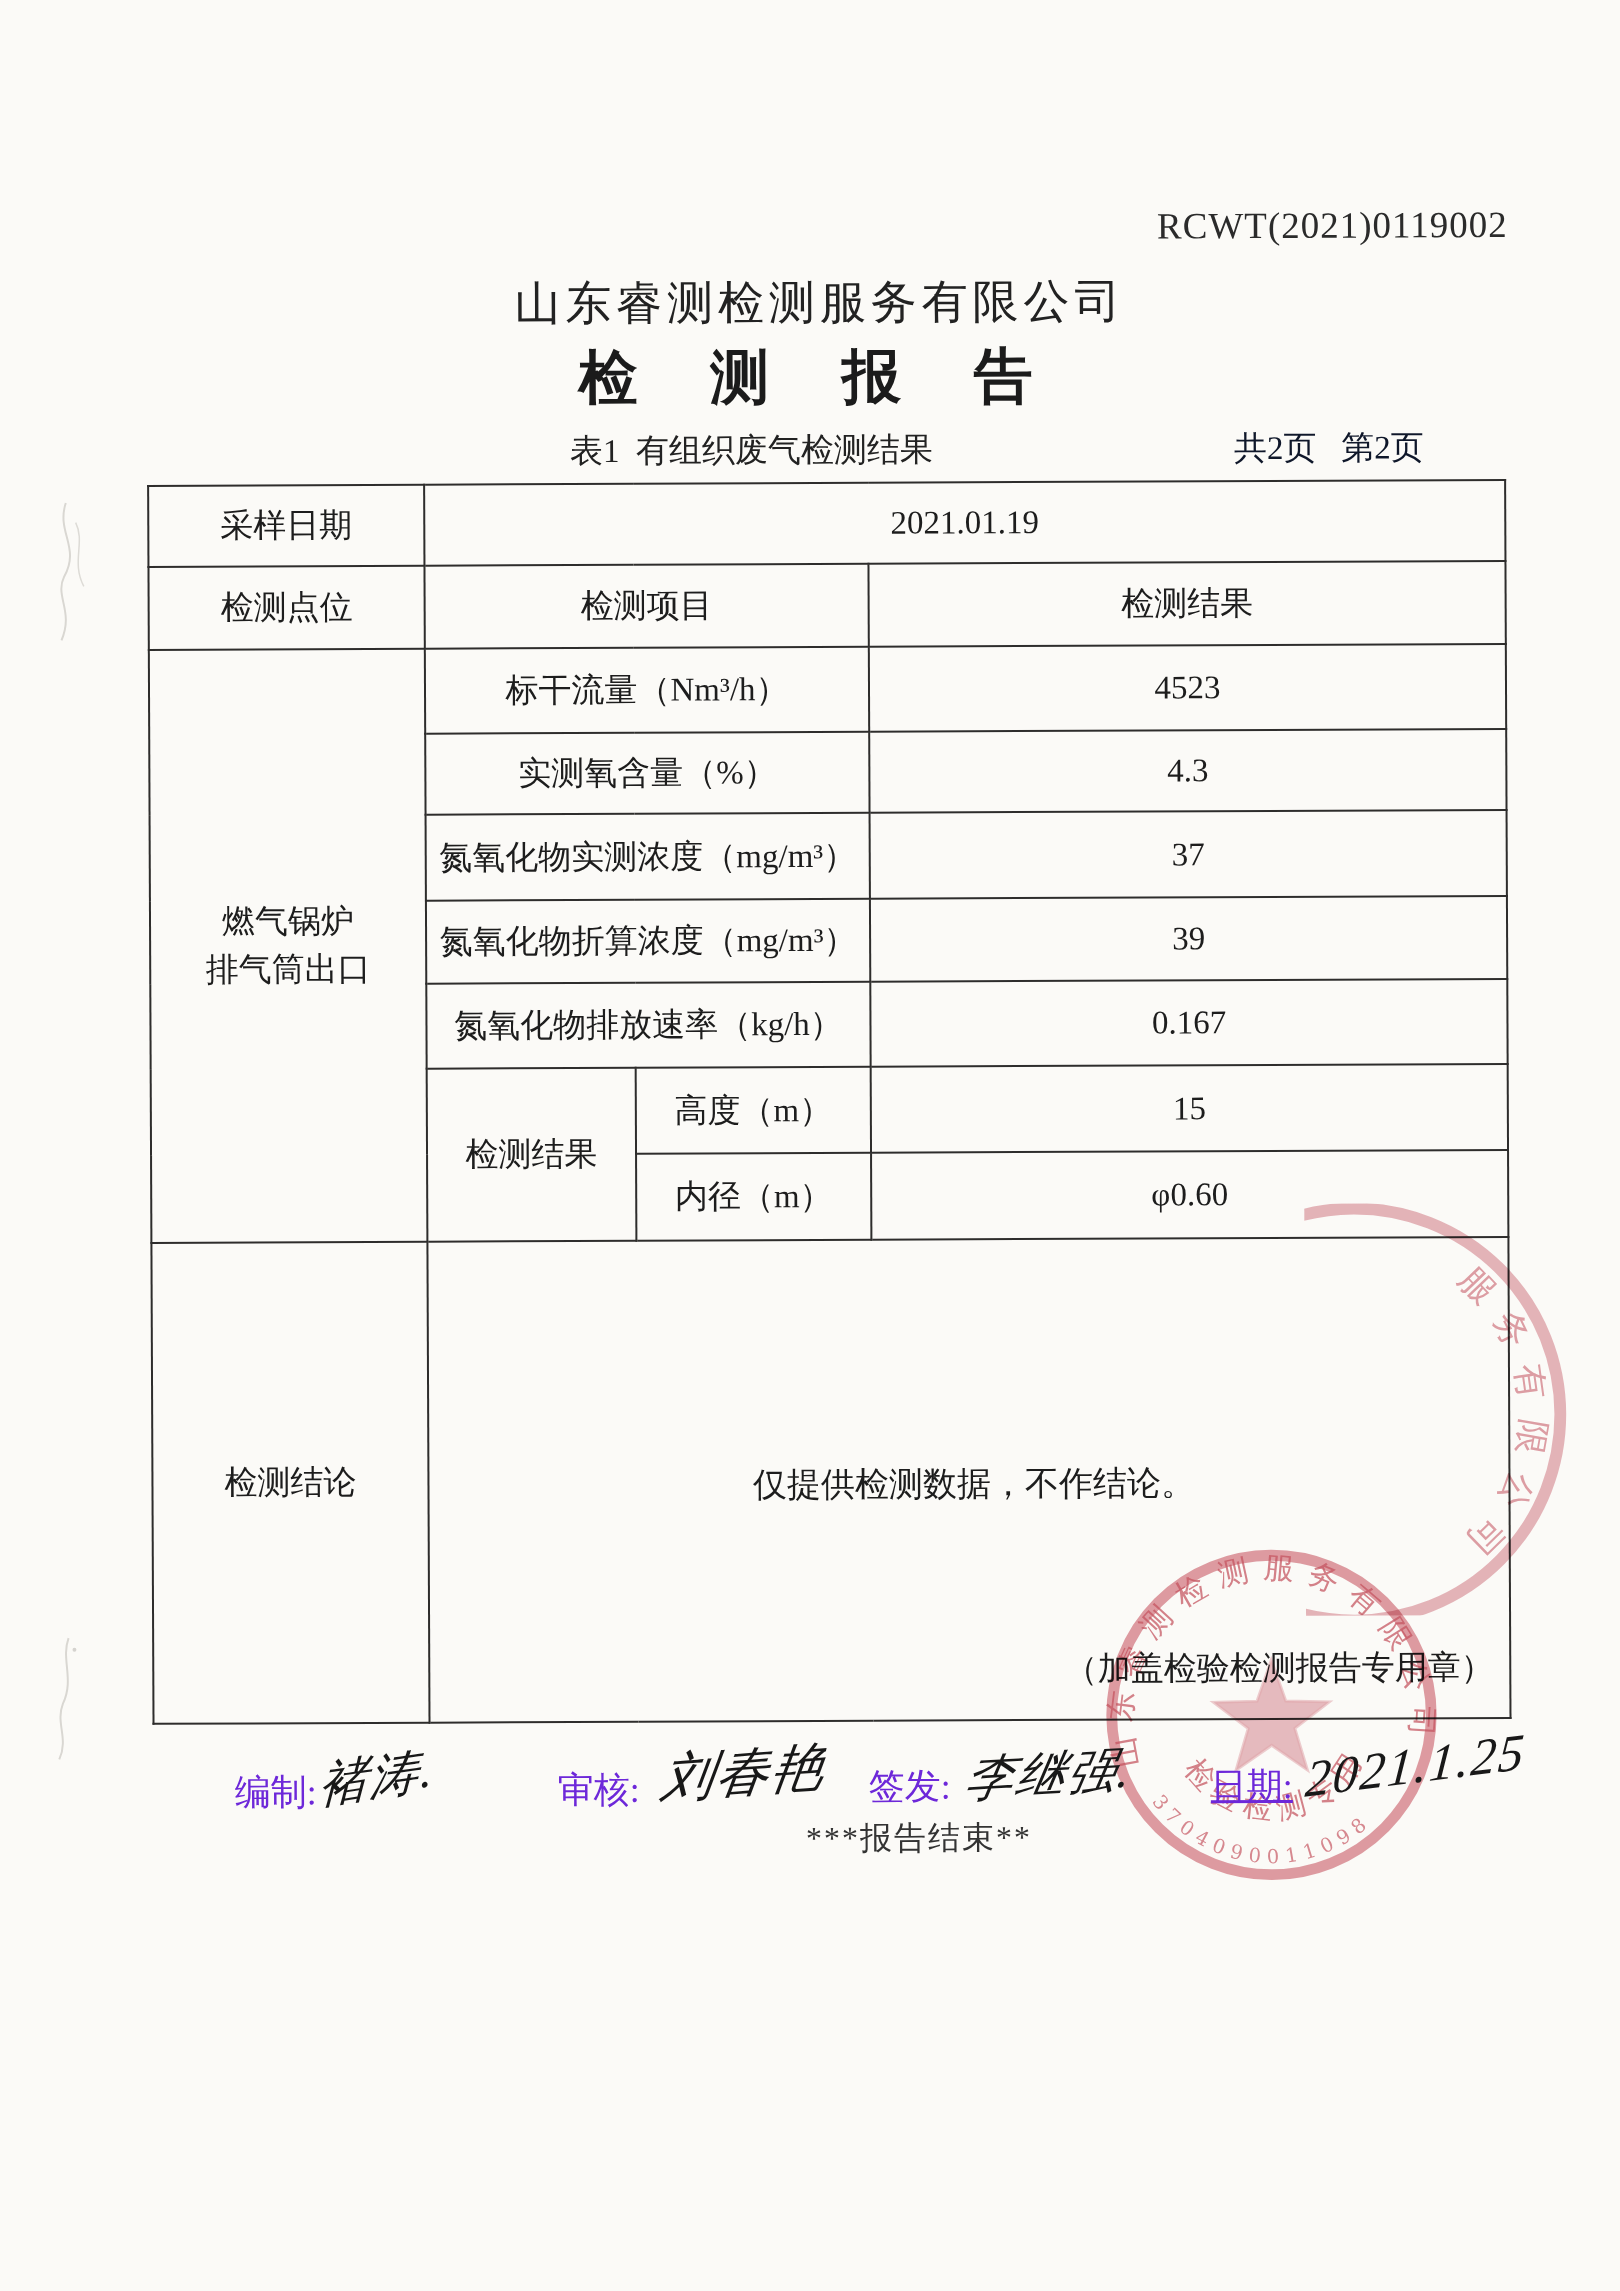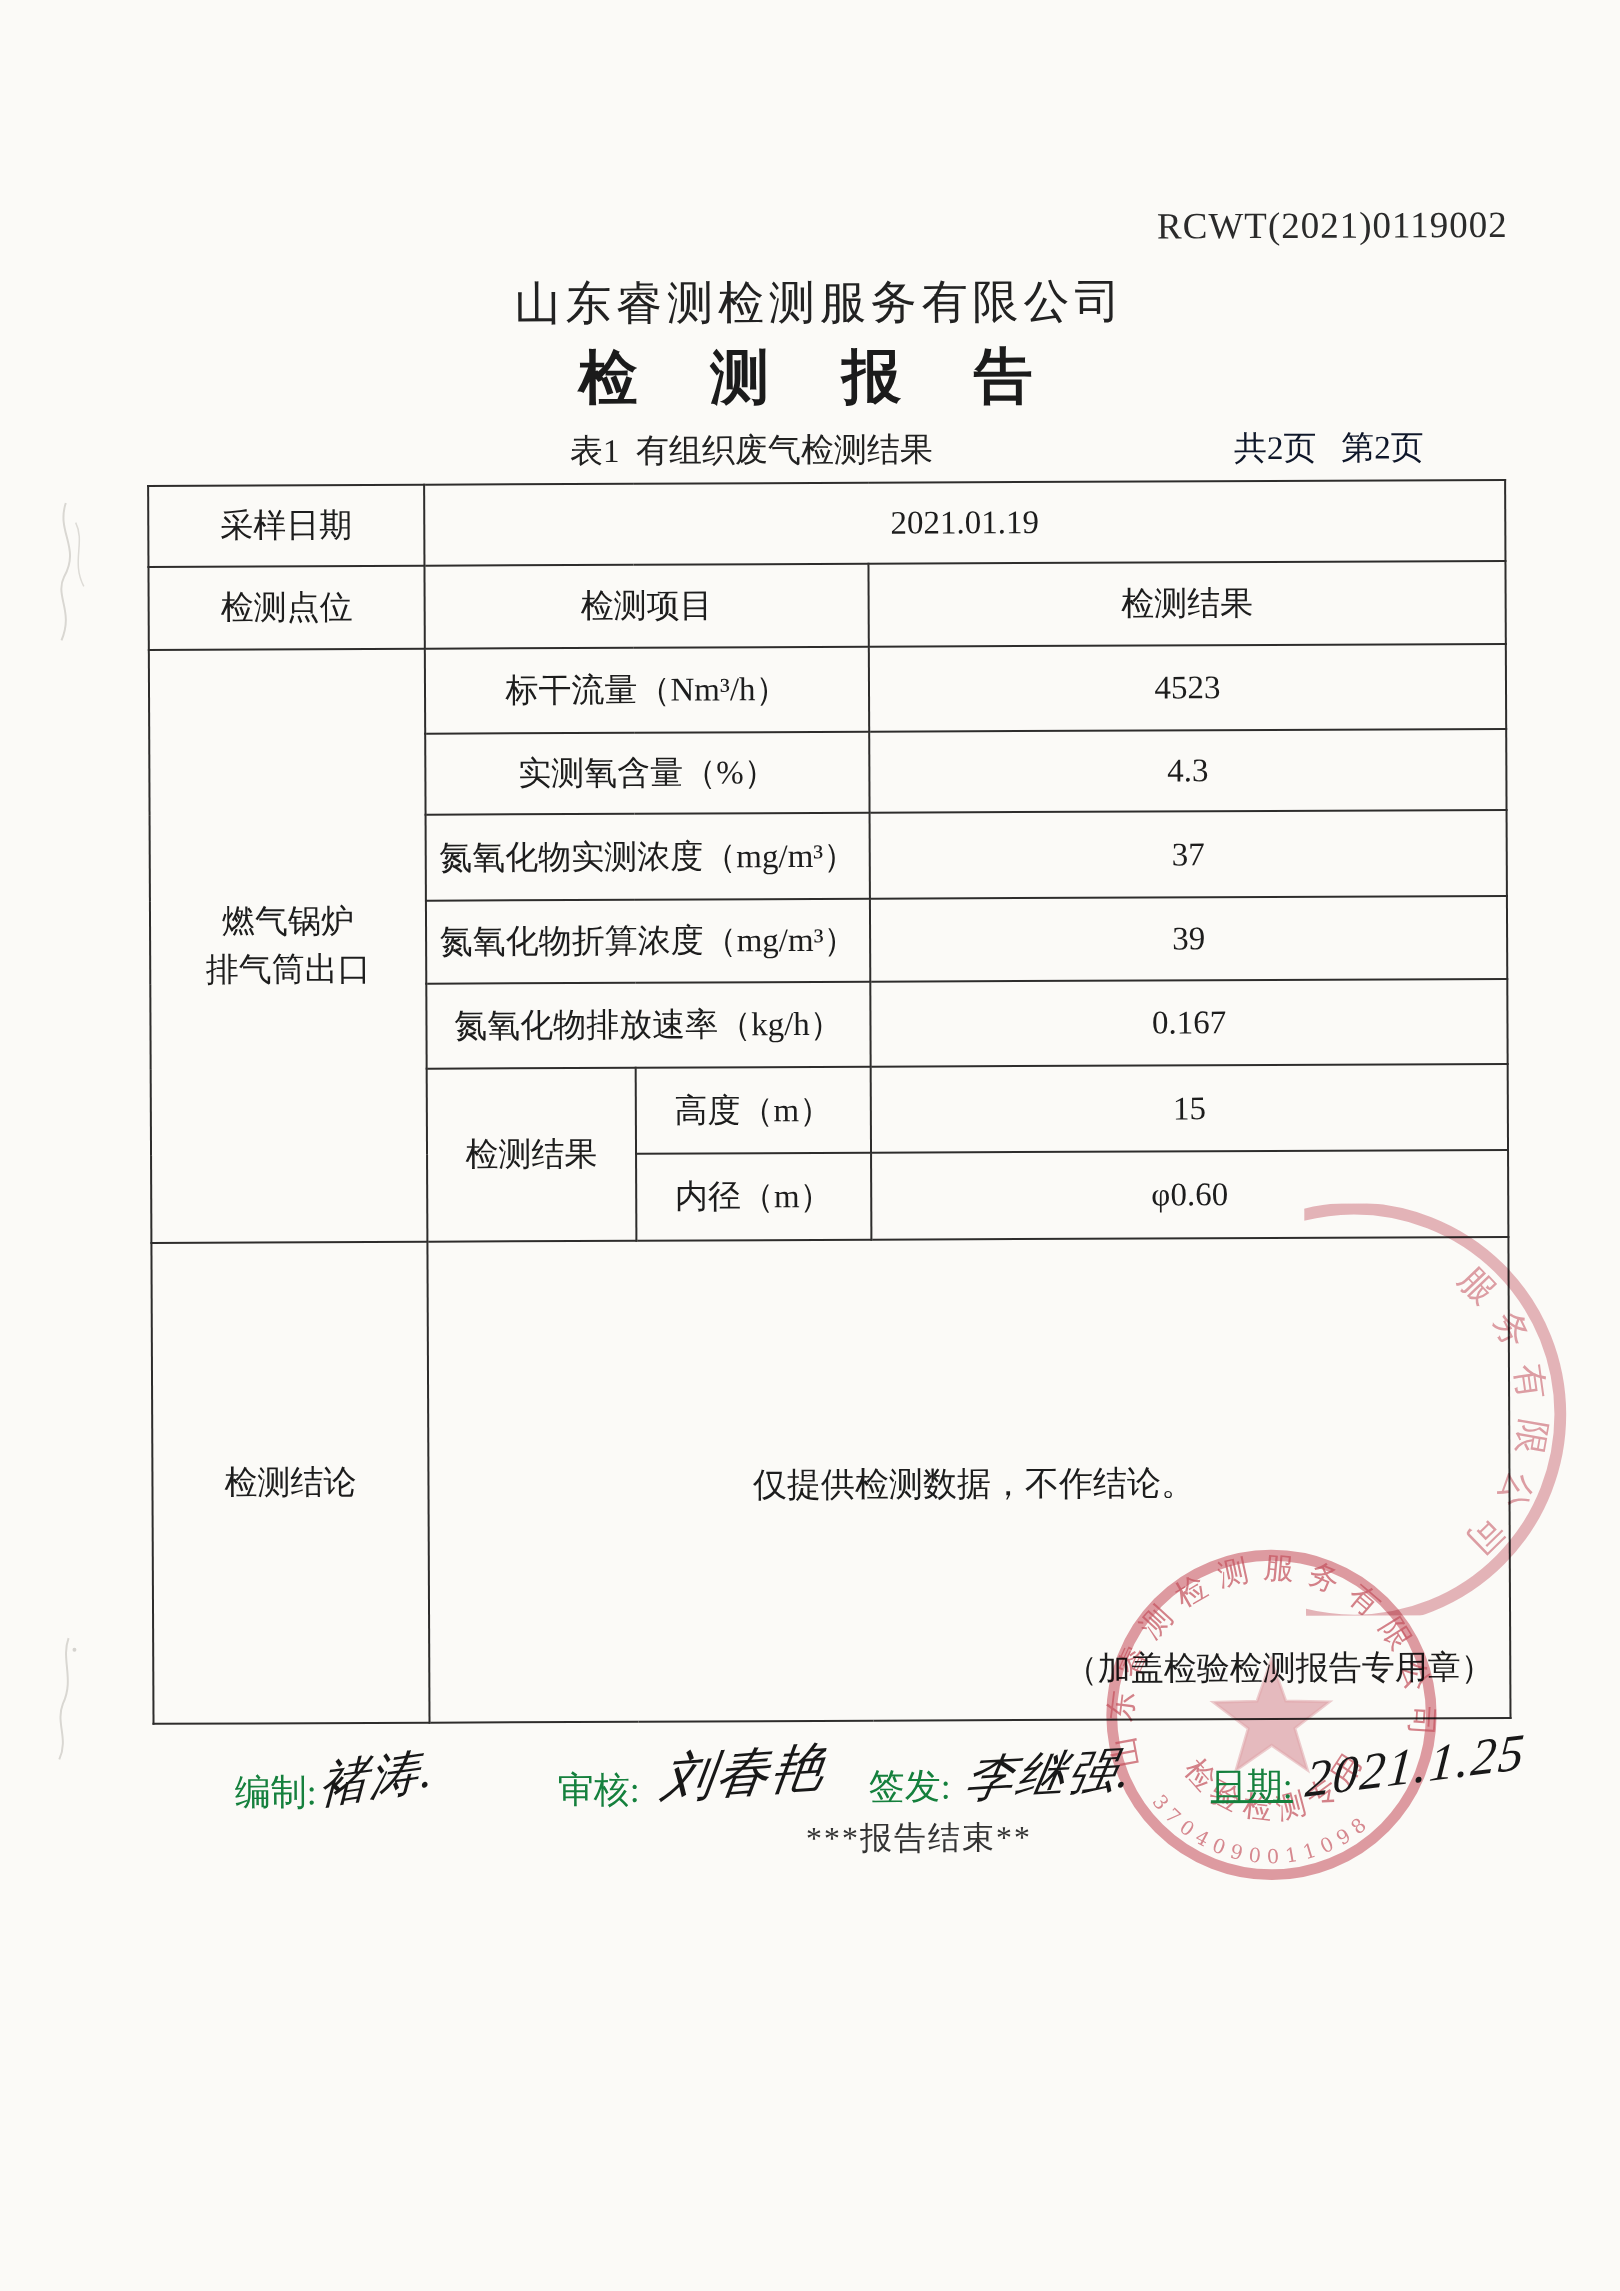--- a/index.html
+++ b/index.html
@@ -45,21 +45,21 @@
   }
   table.report{border:2.9px solid #2a2928;}
   td.conc-cell{position:relative;vertical-align:top;text-align:left;}
   .conc-text{padding:9.8px 0 0 9.8px;font-size:34px;}
   .seal-note{
     position:absolute;right:15.7px;bottom:27.4px;font-size:33px;white-space:nowrap;
   }
   .point-line{line-height:1.45;}
   
   .footer{position:absolute;left:0;top:1737px;width:1620px;height:137px;z-index:6;}
-  .flabel{position:absolute;font-size:36px;color:#15803d;white-space:nowrap;}
+  .flabel{position:absolute;font-size:36px;color:#6d28d9;white-space:nowrap;}
   .sig{
     position:absolute;font-size:49px;color:#181818;white-space:nowrap;
     font-style:italic;letter-spacing:2px;
   }
   .end-marker{
     position:absolute;left:767px;top:1817px;font-size:32px;color:#333;letter-spacing:2px;z-index:6;margin-left:36px;
   }
   
   .stamp{position:absolute;mix-blend-mode:multiply;z-index:5;}
   

